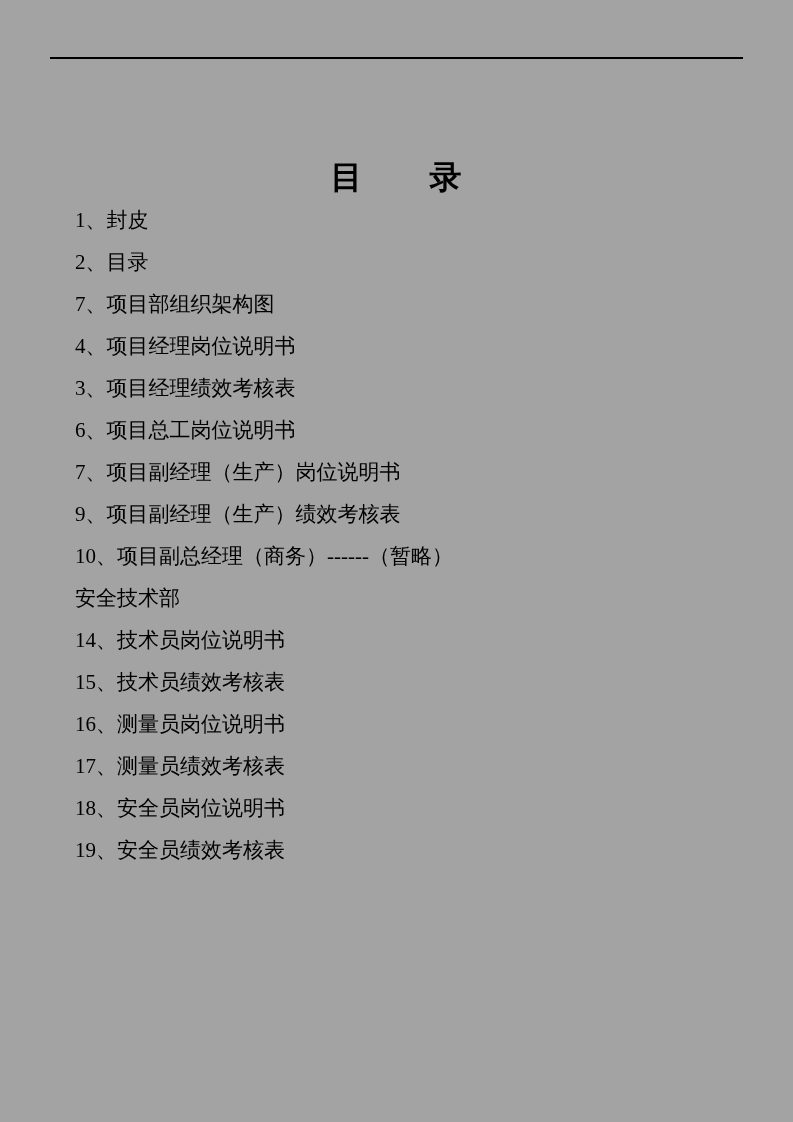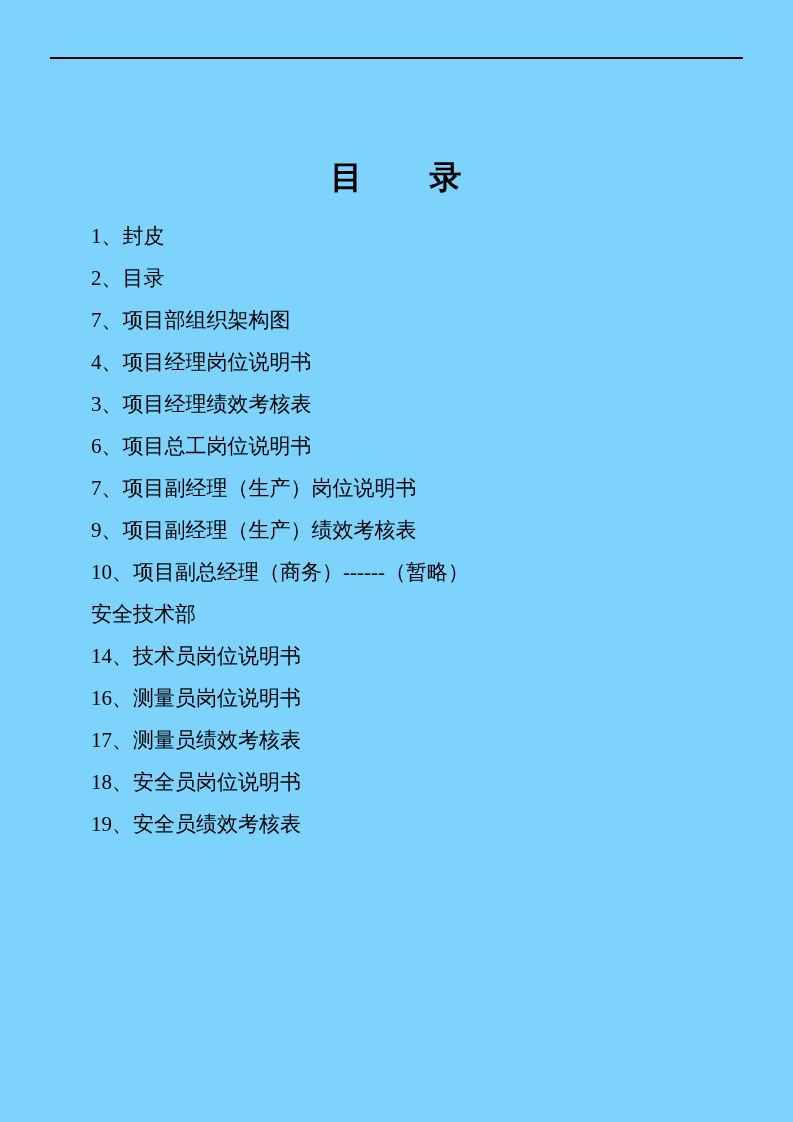--- a/index.html
+++ b/index.html
@@ -4,21 +4,21 @@
 <style>
   html, body {
     margin: 0;
     padding: 0;
     background: #ffffff;
   }
   .page {
     position: relative;
     width: 793px;
     height: 1122px;
-    background: #7dd3fc;
+    background: #a3a3a3;
     overflow: hidden;
     font-family: "Liberation Serif", "DejaVu Serif", serif;
     color: #000000;
   }
   .header-rule {
     position: absolute;
     top: 57px;
     left: 50px;
     width: 693px;
     height: 2px;
@@ -35,21 +35,21 @@
     font-weight: bold;
     line-height: 1.1;
     letter-spacing: 1px;
     white-space: pre;
   }
   .toc-list {
     position: absolute;
     top: 199px;
     left: 75px;
     right: 30px;
-    margin: 16px;
+    margin: 0;
     padding: 0;
     list-style: none;
   }
   .toc-row {
     height: 42px;
     display: flex;
     align-items: center;
     font-size: 21px;
     line-height: 21px;
     white-space: pre;
@@ -66,18 +66,19 @@
       <li class="toc-row">2、目录</li>
       <li class="toc-row">7、项目部组织架构图</li>
       <li class="toc-row">4、项目经理岗位说明书</li>
       <li class="toc-row">3、项目经理绩效考核表</li>
       <li class="toc-row">6、项目总工岗位说明书</li>
       <li class="toc-row">7、项目副经理（生产）岗位说明书</li>
       <li class="toc-row">9、项目副经理（生产）绩效考核表</li>
       <li class="toc-row">10、项目副总经理（商务）------（暂略）</li>
       <li class="toc-row">安全技术部</li>
       <li class="toc-row">14、技术员岗位说明书</li>
+      <li class="toc-row">15、技术员绩效考核表</li>
       <li class="toc-row">16、测量员岗位说明书</li>
       <li class="toc-row">17、测量员绩效考核表</li>
       <li class="toc-row">18、安全员岗位说明书</li>
       <li class="toc-row">19、安全员绩效考核表</li>
     </ol>
 </div>
 
 </body></html>

